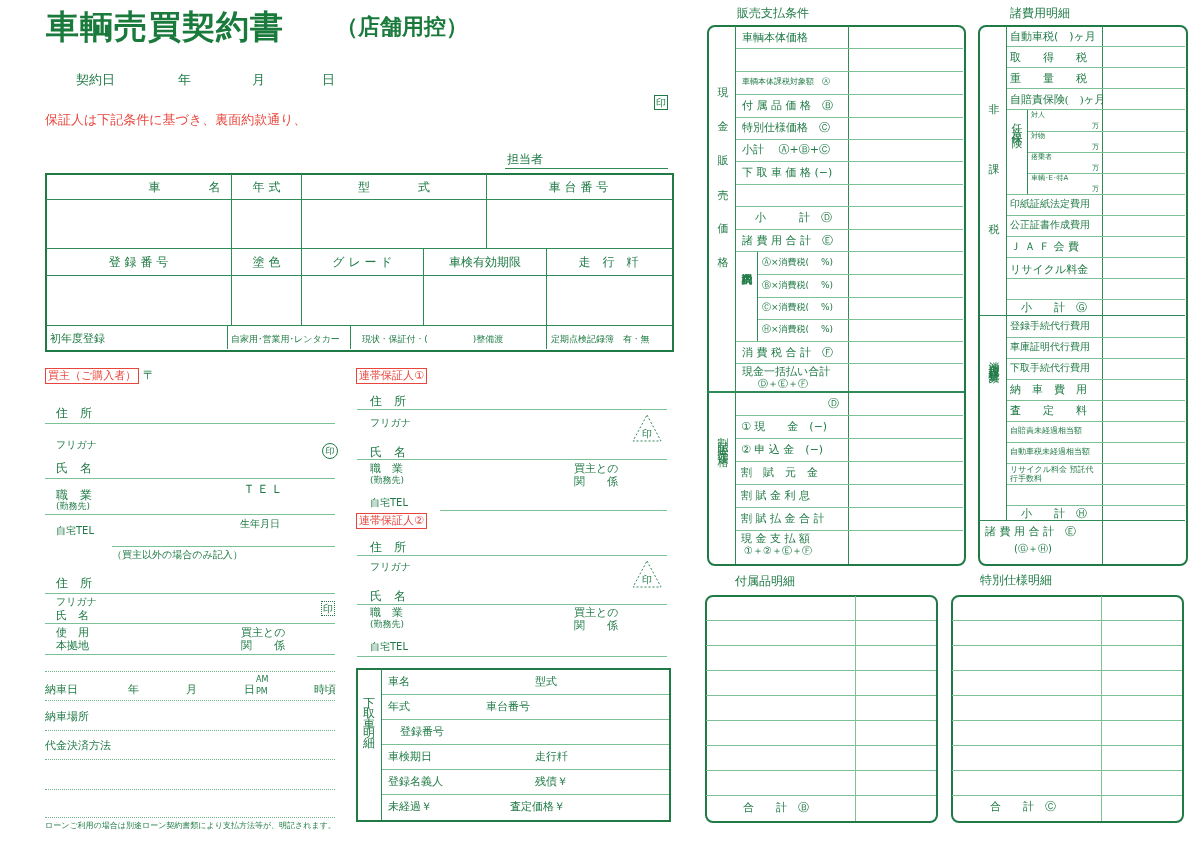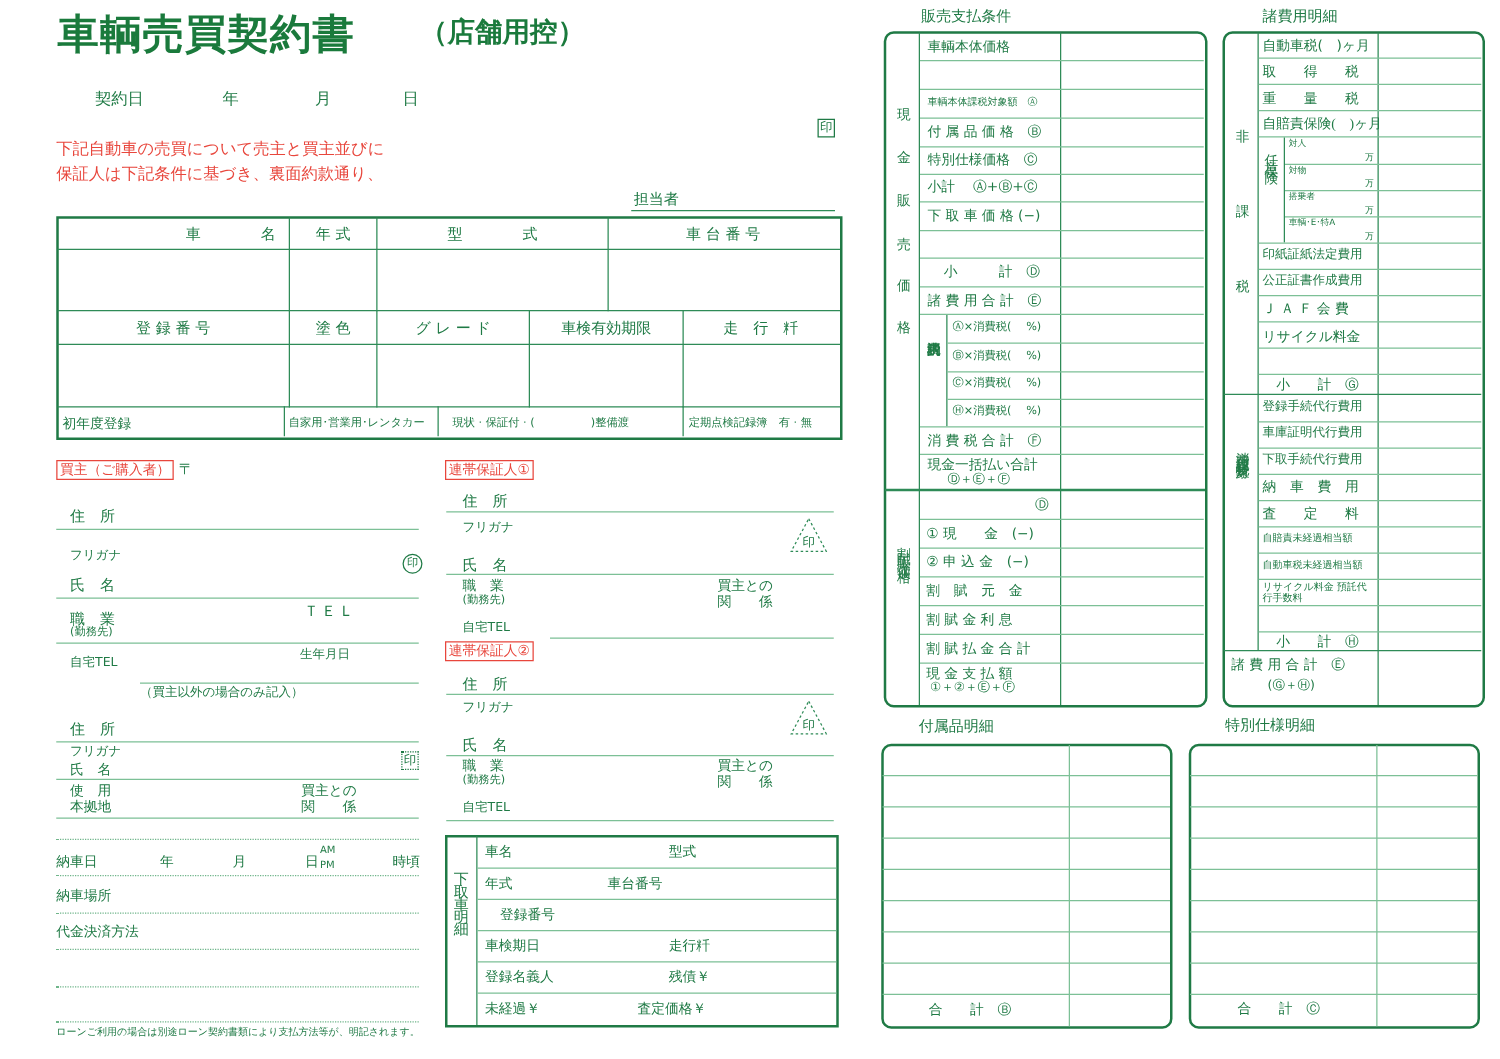--- a/index.html
+++ b/index.html
@@ -31,21 +31,20 @@
 <div class="abs t" style="left:336px;top:16px;font-size:22px;font-weight:bold;color:#1a7a3c;">（店舗用控）</div>
 
 <div class="abs t f13" style="left:76px;top:73px;">契約日</div>
 <div class="abs t f13" style="left:178px;top:73px;">年</div>
 <div class="abs t f13" style="left:252px;top:73px;">月</div>
 <div class="abs t f13" style="left:322px;top:73px;">日</div>
 
 <div class="stamp" style="left:654px;top:95px;">印</div>
 
 <div class="abs r f13" style="left:45px;top:110px;line-height:20px;">
-  <div>下記自動車の売買について売主と買主並びに</div>
   <div>保証人は下記条件に基づき、裏面約款通り、</div>
 </div>
 
 <div class="abs t f12" style="left:507px;top:153px;">担当者</div>
 <div class="hl" style="left:505px;top:168px;width:163px;"></div>
 
 <div class="box" style="left:45px;top:173px;width:625px;height:175px;"></div>
 
 <div class="hl" style="left:46px;top:199px;width:626px;"></div>
 <div class="hl" style="left:46px;top:248px;width:626px;"></div>

